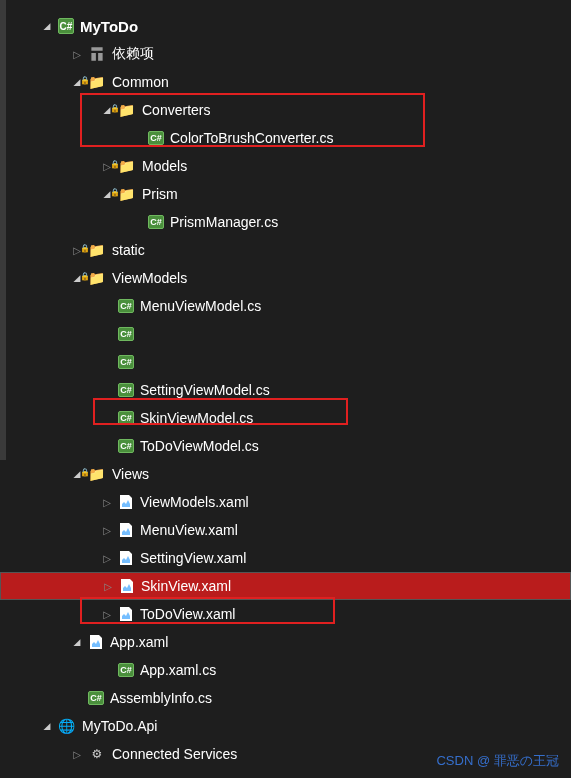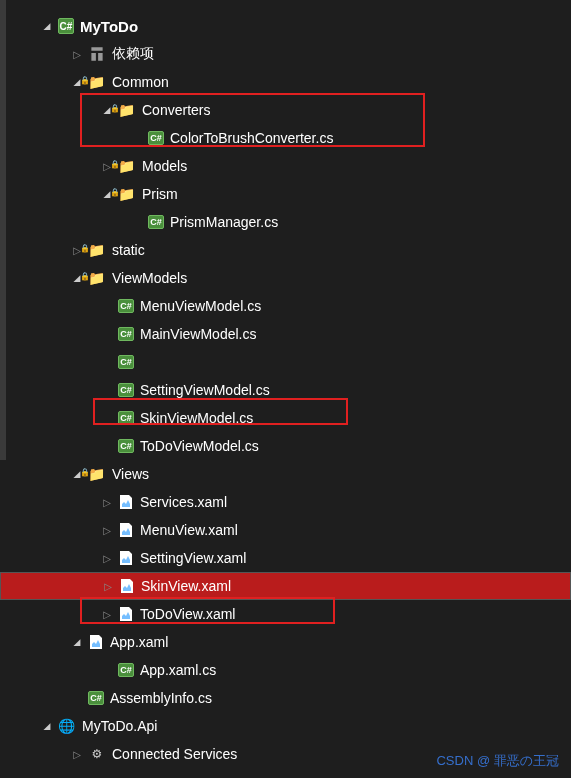--- a/index.html
+++ b/index.html
@@ -212,21 +212,20 @@
     <span class="spacer d3"></span>
     <span class="chev none"></span>
     <span class="icon icon-cs"><span class="lock-overlay">🔒</span>C#</span>
     <span class="label">MenuViewModel.cs</span>
   </div>
 
   <div class="row">
     <span class="spacer d3"></span>
     <span class="chev none"></span>
     <span class="icon icon-cs"><span class="lock-overlay">🔒</span>C#</span>
-    <span class="label">MainViewModel.cs</span>
   </div>
 
   <div class="row">
     <span class="spacer d3"></span>
     <span class="chev none"></span>
     <span class="icon icon-cs"><span class="lock-overlay">🔒</span>C#</span>
   </div>
 
   <div class="row">
     <span class="spacer d3"></span>
@@ -259,21 +258,21 @@
   <div class="row">
     <span class="spacer d3"></span>
     <span class="chev collapsed"></span>
     <span class="icon icon-xaml">
         <span class="lock-overlay">🔒</span>
         <svg viewBox="0 0 16 16">
           <path fill="#fff" d="M2 1h9l3 3v11H2z"></path>
           <path fill="#75beff" d="M4 10l2-2 2 2 2-4 2 4v3H4z"></path>
         </svg>
       </span>
-    <span class="label">Services.xaml</span>
+    <span class="label">ViewModels.xaml</span>
   </div>
 
 
   <div class="row">
     <span class="spacer d3"></span>
     <span class="chev collapsed"></span>
     <span class="icon icon-xaml">
         <span class="lock-overlay">🔒</span>
         <svg viewBox="0 0 16 16">
           <path fill="#fff" d="M2 1h9l3 3v11H2z"></path>

